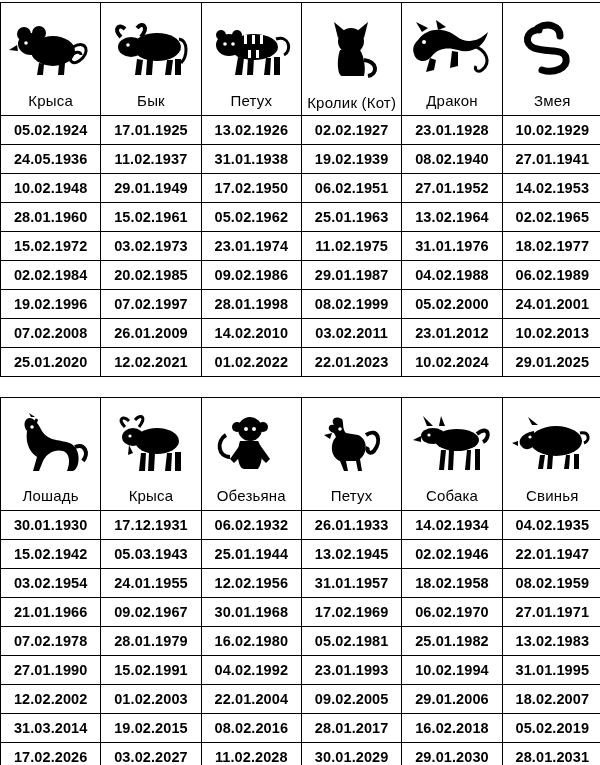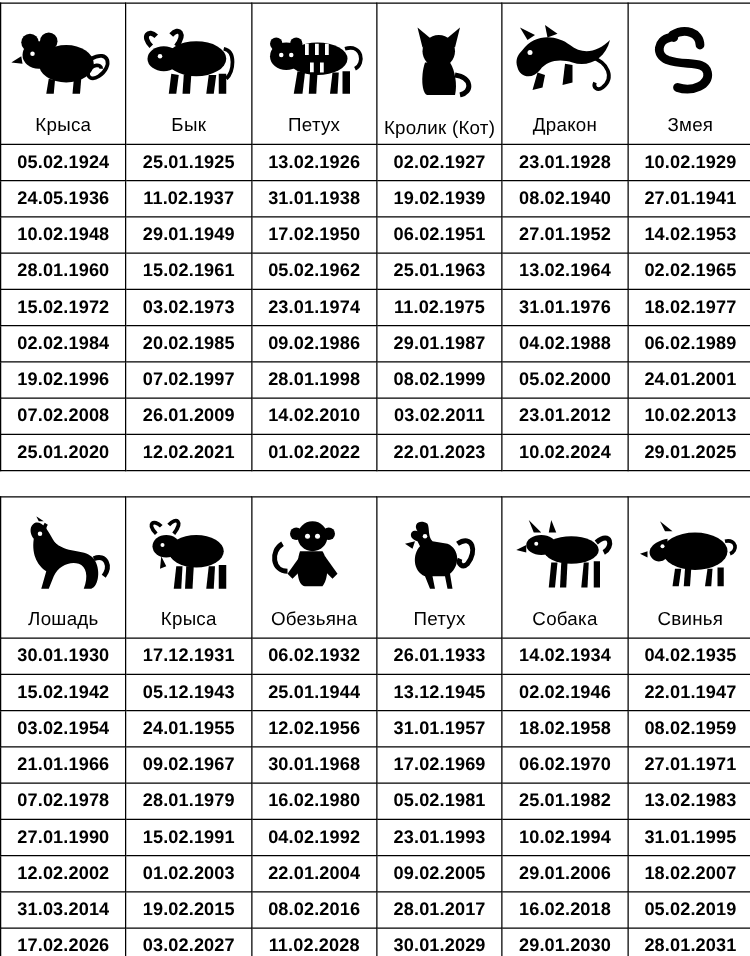--- a/index.html
+++ b/index.html
@@ -183,21 +183,21 @@
                 <circle cx="25" cy="12" r="3.5" fill="#000" stroke="none"></circle>
               </svg>
             </div>
             <div class="animal-name">Змея</div>
           </div>
         </td>
       </tr>
 
       <tr>
         <td class="date-cell">05.02.1924</td>
-        <td class="date-cell">25.01.1925</td>
+        <td class="date-cell">17.01.1925</td>
         <td class="date-cell">13.02.1926</td>
         <td class="date-cell">02.02.1927</td>
         <td class="date-cell">23.01.1928</td>
         <td class="date-cell">10.02.1929</td>
       </tr>
       <tr>
         <td class="date-cell">24.05.1936</td>
         <td class="date-cell">11.02.1937</td>
         <td class="date-cell">31.01.1938</td>
         <td class="date-cell">19.02.1939</td>
@@ -376,23 +376,23 @@
       <tr>
         <td class="date-cell">30.01.1930</td>
         <td class="date-cell">17.12.1931</td>
         <td class="date-cell">06.02.1932</td>
         <td class="date-cell">26.01.1933</td>
         <td class="date-cell">14.02.1934</td>
         <td class="date-cell">04.02.1935</td>
       </tr>
       <tr>
         <td class="date-cell">15.02.1942</td>
-        <td class="date-cell">05.12.1943</td>
+        <td class="date-cell">05.03.1943</td>
         <td class="date-cell">25.01.1944</td>
-        <td class="date-cell">13.12.1945</td>
+        <td class="date-cell">13.02.1945</td>
         <td class="date-cell">02.02.1946</td>
         <td class="date-cell">22.01.1947</td>
       </tr>
       <tr>
         <td class="date-cell">03.02.1954</td>
         <td class="date-cell">24.01.1955</td>
         <td class="date-cell">12.02.1956</td>
         <td class="date-cell">31.01.1957</td>
         <td class="date-cell">18.02.1958</td>
         <td class="date-cell">08.02.1959</td>

